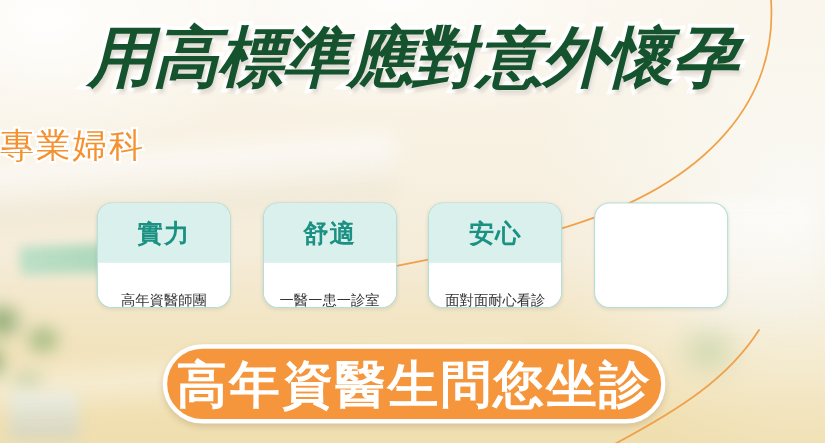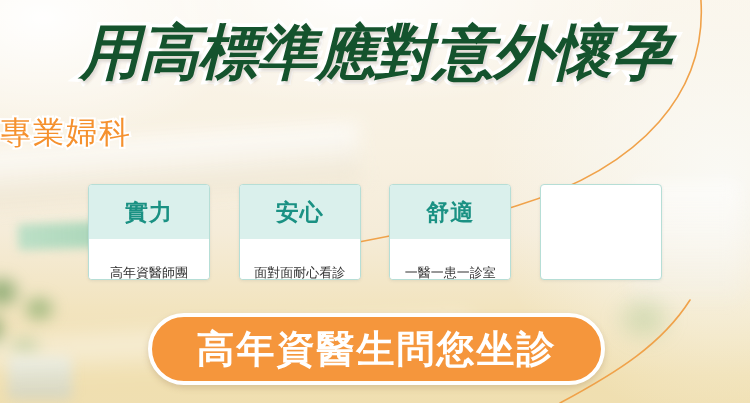--- a/index.html
+++ b/index.html
@@ -173,21 +173,21 @@
     width: 574px;
     height: 94px;
     display: flex;
     justify-content: space-between;
   }
   .card {
     width: 120px;
     height: 94px;
     background: #ffffff;
     border: 1px solid #b6ded6;
-    border-radius: 4px;
+    border-radius: 14px;
     overflow: hidden;
     box-shadow: 0 1px 3px rgba(90,110,105,0.12);
     display: flex;
     flex-direction: column;
   }
   .card-head {
     flex: 0 0 54px;
     background: #daf0ec;
     display: flex;
     align-items: center;
@@ -226,21 +226,21 @@
     background: #f5963c;
     border: 4px solid #ffffff;
     box-sizing: border-box;
     box-shadow: 0 3px 6px rgba(150,120,80,0.28);
     display: flex;
     align-items: center;
     justify-content: center;
     cursor: pointer;
   }
   .cta-label {
-    font-size: 38px;
+    font-size: 46px;
     font-weight: bold;
     color: #ffffff;
     letter-spacing: 2px;
     line-height: 1;
     white-space: nowrap;
   }
 </style>
 </head>
 <body>
 
@@ -274,33 +274,33 @@
       <div class="card-head">
         <div class="card-title">實力</div>
       </div>
       <div class="card-body">
         <div class="card-desc">高年資醫師團</div>
       </div>
     </div>
 
     <div class="card">
       <div class="card-head">
+        <div class="card-title">舒適</div>
+      </div>
+      <div class="card-body">
+        <div class="card-desc">一醫一患一診室</div>
+      </div>
+    </div>
+
+    <div class="card">
+      <div class="card-head">
         <div class="card-title">安心</div>
       </div>
       <div class="card-body">
         <div class="card-desc">面對面耐心看診</div>
-      </div>
-    </div>
-
-    <div class="card">
-      <div class="card-head">
-        <div class="card-title">舒適</div>
-      </div>
-      <div class="card-body">
-        <div class="card-desc">一醫一患一診室</div>
       </div>
     </div>
 
     <div class="card">
     </div>
 
   </div>
 
   <div class="cta">
     <span class="cta-label">高年資醫生問您坐診</span>

